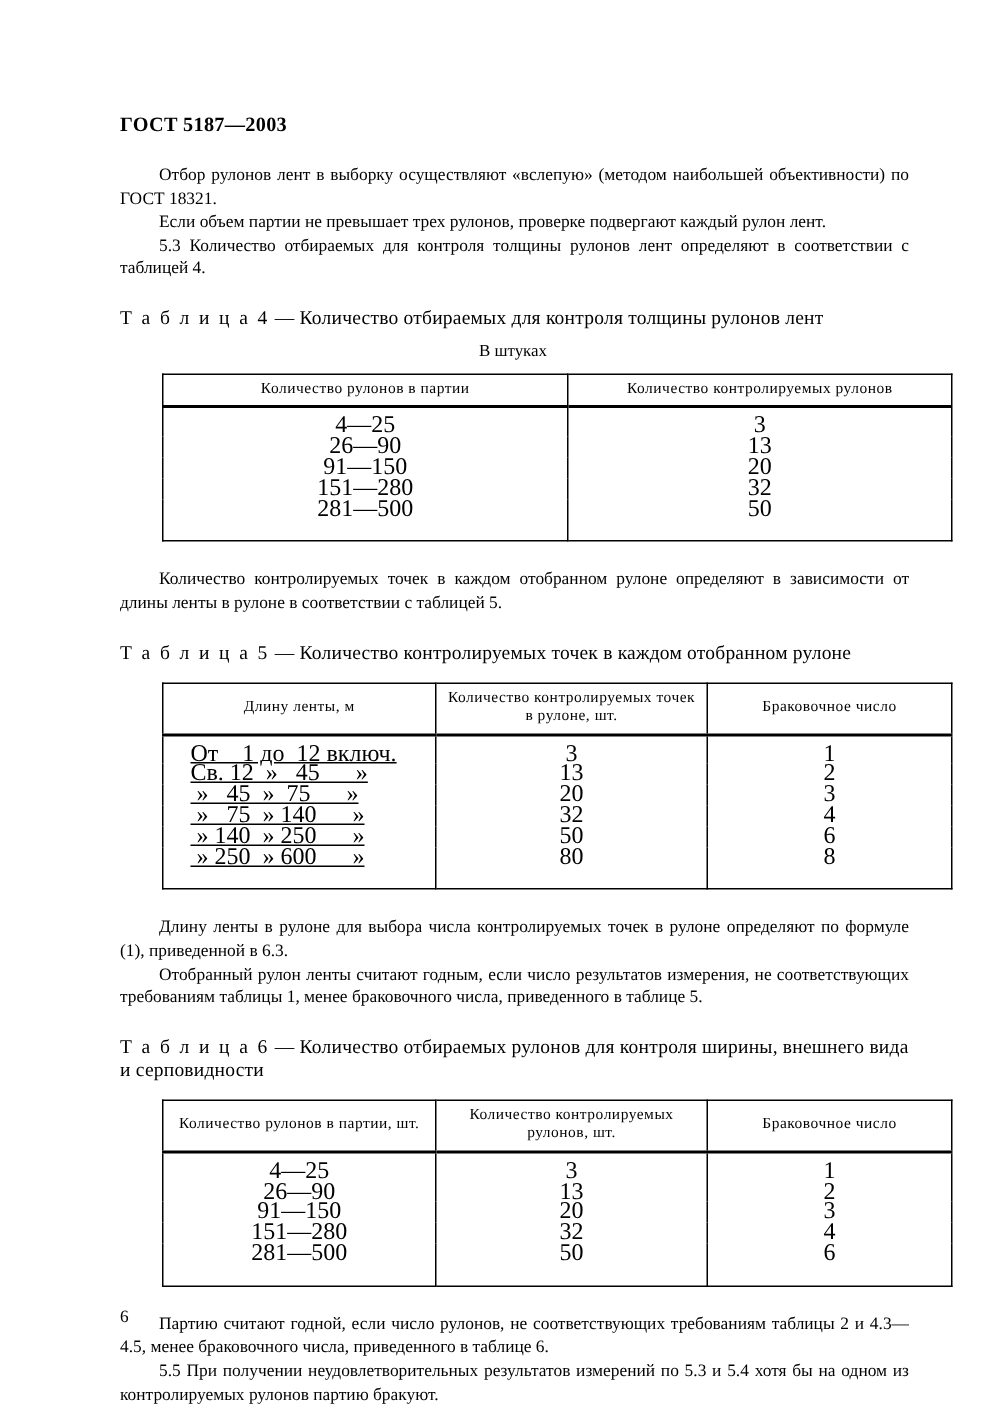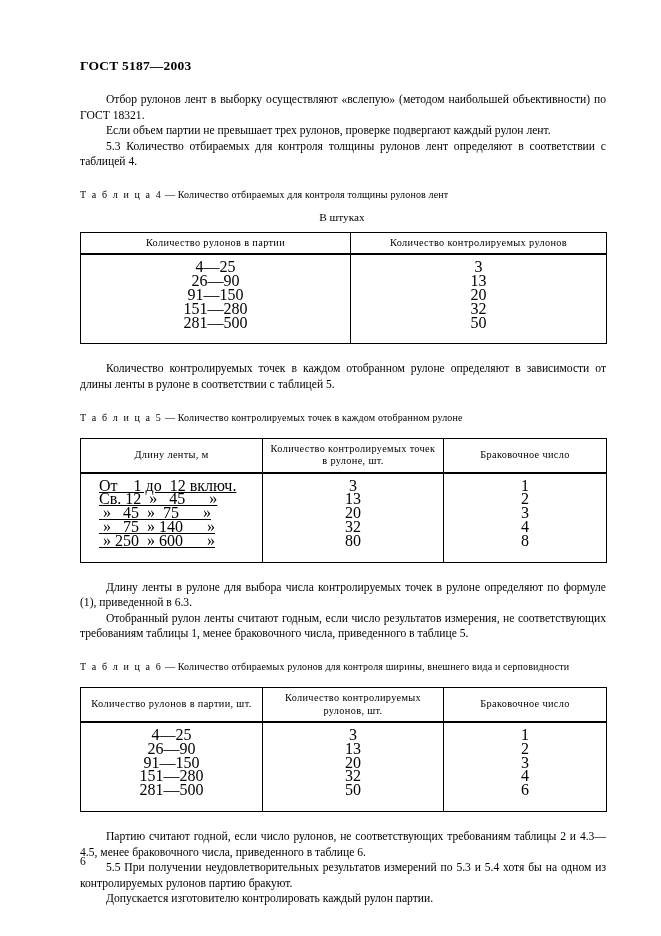--- a/index.html
+++ b/index.html
@@ -10,21 +10,21 @@
   body {
     width: 661px;
     height: 936px;
     font-family: "Liberation Serif", "DejaVu Serif", serif;
     color: #000000;
     position: relative;
     overflow: hidden;
   }
   .page {
     position: absolute;
-    left: 0; top: 0;
+    left: 0; top: 17px;
     width: 661px;
     height: 804px;
   }
   .doc-header {
     position: absolute;
     left: 80px;
     top: 58px;
     font-size: 13.5px;
     font-weight: bold;
     letter-spacing: 0.2px;
@@ -41,40 +41,41 @@
     line-height: 15.6px;
     text-align: justify;
     text-indent: 26px;
     hyphens: manual;
   }
   .spacer-sm { height: 9px; }
   .spacer-md { height: 13px; }
   .spacer-lg { height: 17px; }
 
   .tbl-title {
-    font-size: 10px;
+    font-size: 13px;
     line-height: 15px;
     margin: 0;
     letter-spacing: 0.15px;
   }
   .tbl-title .spaced {
     letter-spacing: 1.6px;
   }
   .units-right {
     font-size: 11.3px;
     text-align: center;
     margin: 0;
     padding-right: 2px;
   }
 
   table.gost {
     border-collapse: collapse;
     width: 526px;
     table-layout: fixed;
     font-size: 10.3px;
+    margin-left: 28px;
   }
   table.gost th,
   table.gost td {
     border: 1px solid #000000;
     padding: 0;
     vertical-align: middle;
   }
   table.gost thead th {
     border-top: 1.6px solid #000;
     border-bottom: 2.4px solid #000;
@@ -206,20 +207,25 @@
             <td class="rangecol"> »   45  »  75      »</td>
             <td>20</td>
             <td>3</td>
           </tr>
         <tr>
             <td class="rangecol"> »   75  » 140      »</td>
             <td>32</td>
             <td>4</td>
           </tr>
         <tr>
+            <td class="rangecol"> » 140  » 250      »</td>
+            <td>50</td>
+            <td>6</td>
+          </tr>
+        <tr>
             <td class="rangecol"> » 250  » 600      »</td>
             <td>80</td>
             <td>8</td>
           </tr>
       </tbody>
     </table>
 
     <div class="spacer-lg"></div>
 
     <p class="para">Длину ленты в рулоне для выбора числа контролируемых точек в рулоне определяют по формуле (1), приведенной в 6.3.</p>

